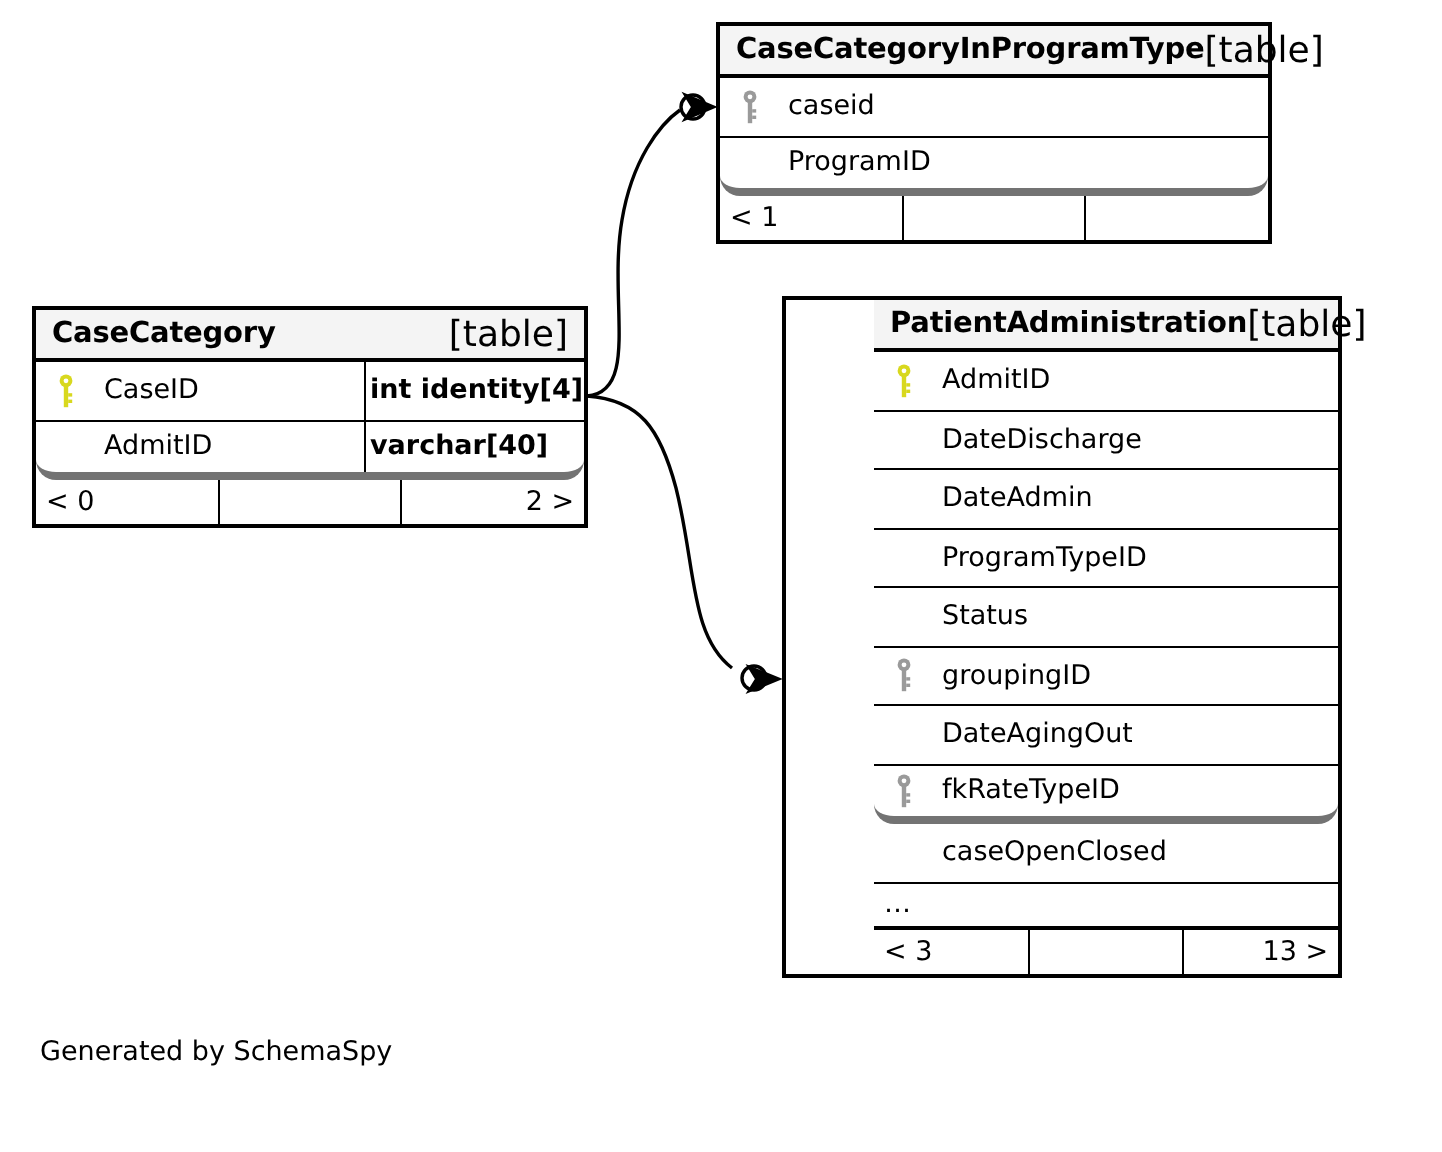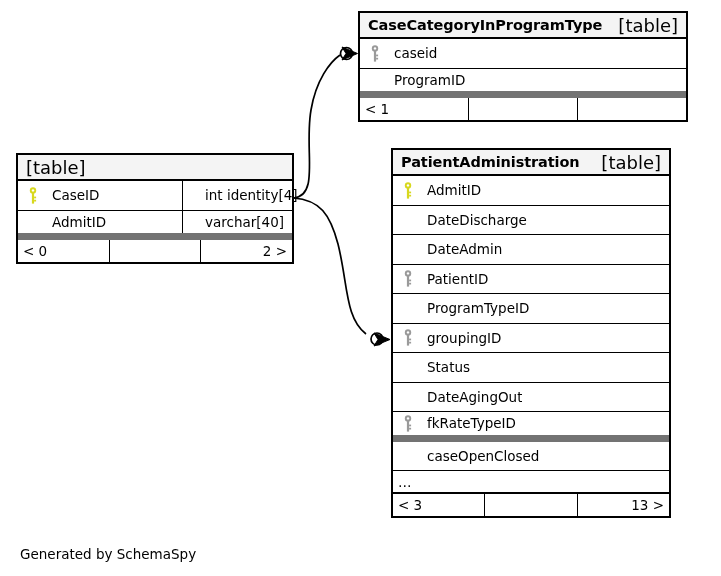--- a/index.html
+++ b/index.html
@@ -58,21 +58,22 @@
   .col-row {
     display: flex;
     align-items: stretch;
     border-bottom: 1.5px solid #000000;
     box-sizing: border-box;
     height: 29.5px;
     font-size: 13.5px;
     color: #000000;
   }
   .col-row.last-col {
-    border-bottom: 7px solid #737373;
+    border-bottom: 4px solid #737373;
+    border-radius: 10px;
   }
   .col-main {
     display: flex;
     align-items: center;
     flex: 1 1 auto;
     min-width: 0;
     box-sizing: border-box;
     padding-left: 4px;
   }
   .key-slot {
@@ -85,22 +86,23 @@
   .col-label {
     padding-left: 8px;
     white-space: nowrap;
     overflow: hidden;
   }
   .col-type {
     display: flex;
     align-items: center;
     border-left: 1.5px solid #000000;
     box-sizing: border-box;
-    padding-left: 22px;
-    white-space: nowrap;
+    padding-left: 2px;
+    white-space: nowrap;
+    font-weight: bold;
   }
   .ellipsis-row {
     display: flex;
     align-items: center;
     border-bottom: 2px solid #000000;
     box-sizing: border-box;
     height: 23px;
     padding-left: 5px;
     font-size: 13.5px;
     color: #000000;
@@ -138,21 +140,21 @@
   <svg class="links" viewBox="0 0 721 576">
     <path d="M 293.5 198 C 320 196 304 150 311 110 C 316 80 330 62 340 55" fill="none" stroke="#000000" stroke-width="1.7"></path>
     <circle cx="346.5" cy="53.5" r="6" fill="#ffffff" stroke="#000000" stroke-width="1.7"></circle>
     <path d="M 357.5 53.5 L 342 47 L 346 53.5 L 342 60 Z" fill="#000000" stroke="#000000" stroke-width="1"></path>
 
     <path d="M 293.5 198 C 320 200 330 214 338 244 C 348 284 345 318 366 334" fill="none" stroke="#000000" stroke-width="1.7"></path>
     <circle cx="377" cy="339" r="6" fill="#ffffff" stroke="#000000" stroke-width="1.7"></circle>
     <path d="M 390 339.5 L 374 333 L 378 339.5 L 374 346 Z" fill="#000000" stroke="#000000" stroke-width="1"></path>
   </svg>
 
-  <div class="table-box" style="left:358px; top:11px; width:330px;">
+  <div class="table-box" style="left:358px; top:11px; width:278px;">
     <div class="tbl-header">
       <span class="tbl-name">CaseCategoryInProgramType</span>
       <span class="tbl-kind">[table]</span>
     </div>
     <div class="col-row">
       <div class="col-main">
         <span class="key-slot">
           <svg class="keyicon" width="8" height="17" viewBox="0 0 8 17">
             <circle cx="4" cy="3.4" r="3.2" fill="#9a9a9a"></circle>
             <circle cx="4" cy="3.4" r="1.2" fill="#ffffff"></circle>
@@ -172,20 +174,21 @@
     </div>
     <div class="footer-row">
       <div class="footer-cell">&lt; 1</div>
       <div class="footer-cell mid"></div>
       <div class="footer-cell right"></div>
     </div>
   </div>
 
   <div class="table-box" style="left:16px; top:153px; width:278px;">
     <div class="tbl-header">
+      <span class="tbl-name">CaseCategory</span>
       <span class="tbl-kind">[table]</span>
     </div>
     <div class="col-row">
       <div class="col-main">
         <span class="key-slot">
           <svg class="keyicon" width="8" height="17" viewBox="0 0 8 17">
             <circle cx="4" cy="3.4" r="3.2" fill="#d8d81e"></circle>
             <circle cx="4" cy="3.4" r="1.2" fill="#ffffff"></circle>
             <rect x="2.9" y="5.6" width="2.2" height="11" fill="#d8d81e"></rect>
             <rect x="5.1" y="9.6" width="2" height="1.7" fill="#d8d81e"></rect>
@@ -203,21 +206,21 @@
       </div>
       <div class="col-type" style="width:110px;">varchar[40]</div>
     </div>
     <div class="footer-row">
       <div class="footer-cell">&lt; 0</div>
       <div class="footer-cell mid"></div>
       <div class="footer-cell right">2 &gt;</div>
     </div>
   </div>
 
-  <div class="table-box" style="left:391px; top:148px; width:280px;">
+  <div class="table-box" style="left:391px; top:148px; width:280px;padding-left:44px;">
     <div class="tbl-header">
       <span class="tbl-name">PatientAdministration</span>
       <span class="tbl-kind">[table]</span>
     </div>
 
     <div class="col-row">
       <div class="col-main">
         <span class="key-slot">
           <svg class="keyicon" width="8" height="17" viewBox="0 0 8 17">
             <circle cx="4" cy="3.4" r="3.2" fill="#d8d81e"></circle>
@@ -238,61 +241,47 @@
       </div>
     </div>
 
     <div class="col-row">
       <div class="col-main">
         <span class="key-slot"></span>
         <span class="col-label">DateAdmin</span>
       </div>
     </div>
 
+
+    <div class="col-row">
+      <div class="col-main">
+        <span class="key-slot"></span>
+        <span class="col-label">ProgramTypeID</span>
+      </div>
+    </div>
+
+    <div class="col-row">
+      <div class="col-main">
+        <span class="key-slot"></span>
+        <span class="col-label">Status</span>
+      </div>
+    </div>
+
     <div class="col-row">
       <div class="col-main">
         <span class="key-slot">
           <svg class="keyicon" width="8" height="17" viewBox="0 0 8 17">
             <circle cx="4" cy="3.4" r="3.2" fill="#9a9a9a"></circle>
             <circle cx="4" cy="3.4" r="1.2" fill="#ffffff"></circle>
             <rect x="2.9" y="5.6" width="2.2" height="11" fill="#9a9a9a"></rect>
             <rect x="5.1" y="9.6" width="2" height="1.7" fill="#9a9a9a"></rect>
             <rect x="5.1" y="12.8" width="2" height="1.7" fill="#9a9a9a"></rect>
           </svg>
         </span>
-        <span class="col-label">PatientID</span>
-      </div>
-    </div>
-
-    <div class="col-row">
-      <div class="col-main">
-        <span class="key-slot"></span>
-        <span class="col-label">ProgramTypeID</span>
-      </div>
-    </div>
-
-    <div class="col-row">
-      <div class="col-main">
-        <span class="key-slot">
-          <svg class="keyicon" width="8" height="17" viewBox="0 0 8 17">
-            <circle cx="4" cy="3.4" r="3.2" fill="#9a9a9a"></circle>
-            <circle cx="4" cy="3.4" r="1.2" fill="#ffffff"></circle>
-            <rect x="2.9" y="5.6" width="2.2" height="11" fill="#9a9a9a"></rect>
-            <rect x="5.1" y="9.6" width="2" height="1.7" fill="#9a9a9a"></rect>
-            <rect x="5.1" y="12.8" width="2" height="1.7" fill="#9a9a9a"></rect>
-          </svg>
-        </span>
         <span class="col-label">groupingID</span>
-      </div>
-    </div>
-
-    <div class="col-row">
-      <div class="col-main">
-        <span class="key-slot"></span>
-        <span class="col-label">Status</span>
       </div>
     </div>
 
     <div class="col-row">
       <div class="col-main">
         <span class="key-slot"></span>
         <span class="col-label">DateAgingOut</span>
       </div>
     </div>
 
@@ -320,15 +309,15 @@
 
     <div class="ellipsis-row">…</div>
 
     <div class="footer-row">
       <div class="footer-cell">&lt; 3</div>
       <div class="footer-cell mid"></div>
       <div class="footer-cell right">13 &gt;</div>
     </div>
   </div>
 
-  <div class="credit" style="left:20px; top:546px;">Generated by SchemaSpy</div>
+  <div class="credit" style="left:20px; top:518px;">Generated by SchemaSpy</div>
 
 </div>
 
 </body></html>

